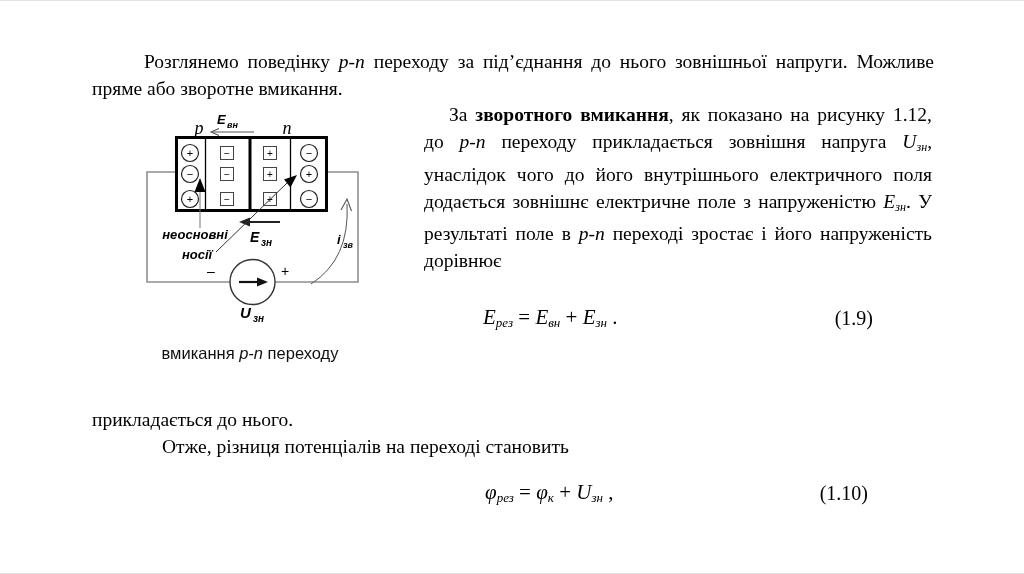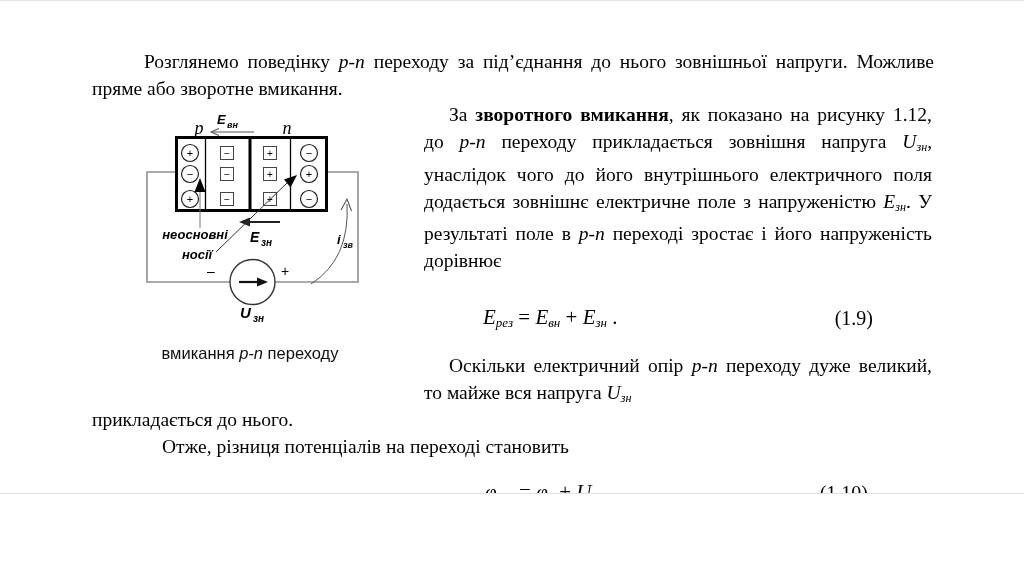--- a/index.html
+++ b/index.html
@@ -1,17 +1,17 @@
 <!DOCTYPE html>
 <html><head>
 <meta charset="utf-8">
 <style>
   html,body{margin:0;padding:0;background:#ffffff;}
   #slide{
-    position:relative;width:1024px;height:494px;background:#ffffff;
+    position:relative;width:1024px;height:574px;background:#ffffff;
     font-family:"Liberation Serif", serif;color:#000;overflow:hidden;
     border-top:1px solid #e3e3e3;border-bottom:1px solid #e3e3e3;box-sizing:border-box;
   }
   .txt{position:absolute;font-size:19.5px;line-height:27px;text-align:justify;}
   .indent-lg{text-indent:52px;}
   .indent-sm{text-indent:25px;}
   .seg-i{font-style:italic;}
   .seg-b{font-weight:bold;}
   .seg-sub{font-size:0.62em;font-style:italic;vertical-align:-0.22em;}
   .eqrow{position:absolute;display:flex;align-items:center;font-size:21px;}
@@ -34,21 +34,20 @@
 
   <div class="txt indent-lg" style="left:92px;top:47px;width:842px;"><span>Розглянемо поведінку </span><span class="seg-i">p-n</span><span> переходу за під’єднання до нього зовнішньої напруги. Можливе пряме або зворотне вмикання.</span></div>
 
   <div class="txt indent-sm" style="left:424px;top:100px;width:508px;"><span>За </span><span class="seg-b">зворотного вмикання</span><span>, як показано на рисунку 1.12, до </span><span class="seg-i">p-n</span><span> переходу прикладається зовнішня напруга </span><span class="seg-i">U</span><span class="seg-sub">зн</span><span>, унаслідок чого до його внутрішнього електричного поля додається зовнішнє електричне поле з напруженістю </span><span class="seg-i">E</span><span class="seg-sub">зн</span><span>. У результаті поле в </span><span class="seg-i">p-n</span><span> переході зростає і його напруженість дорівнює</span></div>
 
   <div class="eqrow" style="left:403px;top:300px;width:470px;height:34px;">
     <span class="eq" style="margin-left:80px;"><span class="seg-i">E</span><span class="seg-sub">рез</span><span> = </span><span class="seg-i">E</span><span class="seg-sub">вн</span><span> + </span><span class="seg-i">E</span><span class="seg-sub">зн</span><span> .</span></span>
     <span class="eqnum">(1.9)</span>
   </div>
 
-  <div class="txt indent-sm" style="left:424px;top:351px;width:508px;"><span>Оскільки електричний опір </span><span class="seg-i">p-n</span><span> переходу дуже великий, то майже вся напруга </span><span class="seg-i">U</span><span class="seg-sub">зн</span></div>
 
   <div class="txt" style="left:92px;top:405px;width:842px;"><span>прикладається до нього.</span></div>
 
   <div class="txt indent-lg" style="left:110px;top:432px;width:842px;"><span>Отже, різниця потенціалів на переході становить</span></div>
 
   <div class="eqrow" style="left:92px;top:475px;width:776px;height:34px;">
     <span class="eq" style="margin-left:393px;"><span class="seg-i">φ</span><span class="seg-sub">рез</span><span> = </span><span class="seg-i">φ</span><span class="seg-sub">к</span><span> + </span><span class="seg-i">U</span><span class="seg-sub">зн</span><span> ,</span></span>
     <span class="eqnum">(1.10)</span>
   </div>
 

